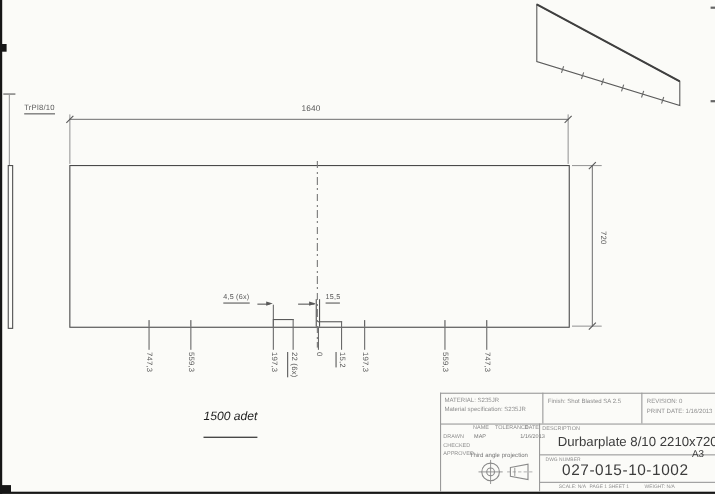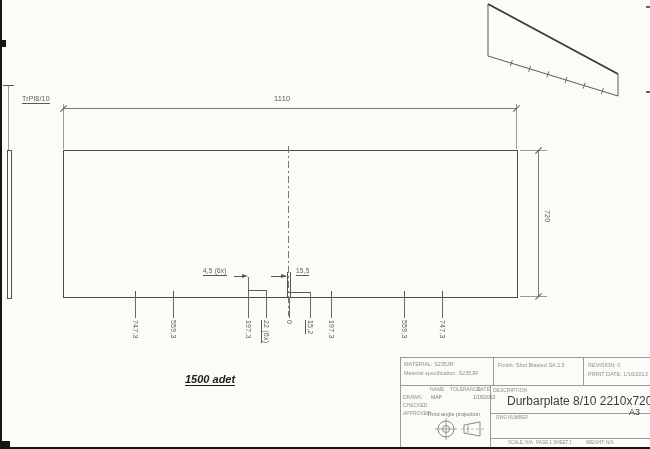--- a/index.html
+++ b/index.html
@@ -14,22 +14,22 @@
   .uline{border-bottom:1px solid #5a5a5a;padding-bottom:1px;}
   .centerline{position:absolute;width:1px;
       background:repeating-linear-gradient(to bottom,#777 0 7px,transparent 7px 10px,#777 10px 12px,transparent 12px 15px);}
   .arrow-r{position:absolute;width:0;height:0;border-top:2.5px solid transparent;
       border-bottom:2.5px solid transparent;border-left:6px solid #5a5a5a;}
   .tick45{position:absolute;width:9px;height:1px;background:#5a5a5a;transform:rotate(-45deg);}
   .tbtext{position:absolute;font-size:5.5px;color:#8f8f8f;white-space:nowrap;}
   .tbtext.dk{color:#777;}
   .bigtext{position:absolute;color:#3c3c3c;white-space:nowrap;}
   .notch{position:absolute;width:1px;background:#555;}
-  .qty{position:absolute;font-size:11px;font-weight:bold;font-style:italic;color:#1c1c1c;
-       border-bottom:1.5px solid #1c1c1c;padding-bottom:0px;}
+  .qty{position:absolute;font-size:11px;font-weight:normal;font-style:italic;color:#1c1c1c;
+       border-bottom:1.5px solid #1c1c1c;padding-bottom:12px;}
   .scan{position:absolute;background:#161616;}
 </style>
 </head>
 <body>
 
 <div id="page">
 
   <div class="scan" style="left:0;top:0;width:2px;height:449px;"></div>
   <div class="scan" style="left:0;top:447;width:650px;height:2px;top:447px;"></div>
   <div class="scan" style="left:0;top:40px;width:6px;height:7px;"></div>
@@ -56,21 +56,21 @@
   <div class="dimtext uline" style="left:22px;top:95px;">TrPl8/10</div>
 
   <div class="abs" style="left:63px;top:150px;width:453px;height:146px;border:1.2px solid #4a4a4a;"></div>
   <div class="centerline" style="left:288px;top:146px;height:170px;"></div>
 
   <div class="vl faint" style="left:63px;top:104px;height:45px;"></div>
   <div class="vl faint" style="left:516px;top:104px;height:45px;"></div>
   <div class="hl" style="left:63px;top:108px;width:454px;background:#7a7a7a;"></div>
   <div class="tick45" style="left:59px;top:108px;"></div>
   <div class="tick45" style="left:512px;top:108px;"></div>
-  <div class="dimtext" style="left:274px;top:94px;font-size:7.5px;">1110</div>
+  <div class="dimtext" style="left:274px;top:94px;font-size:7.5px;">1640</div>
 
   <div class="hl faint" style="left:520px;top:150px;width:27px;"></div>
   <div class="hl faint" style="left:520px;top:296px;width:27px;"></div>
   <div class="vl" style="left:538px;top:150px;height:147px;background:#7a7a7a;"></div>
   <div class="tick45" style="left:534px;top:150px;"></div>
   <div class="tick45" style="left:534px;top:296px;"></div>
   <div class="dimtext rot90" style="left:551px;top:210px;">720</div>
 
   <div class="notch" style="left:135px;top:291px;height:6px;"></div>
   <div class="notch" style="left:173px;top:291px;height:6px;"></div>
@@ -149,19 +149,20 @@
       <polygon points="32,7 48,4 48,18 32,15" fill="none" stroke="#8a8a8a" stroke-width="1"></polygon>
       <line x1="36" y1="7.3" x2="36" y2="14.7" stroke="#8a8a8a" stroke-width="0.8"></line>
       <line x1="29" y1="11" x2="52" y2="11" stroke="#8a8a8a" stroke-width="0.6" stroke-dasharray="3,2"></line>
     </g>
   </svg>
 
   <div class="tbtext" style="left:493px;top:387px;font-size:5px;">DESCRIPTION</div>
   <div class="bigtext" style="left:507px;top:394px;font-size:12px;">Durbarplate 8/10 2210x720</div>
 
   <div class="tbtext" style="left:496px;top:415px;font-size:4.5px;">DWG NUMBER</div>
+  <div class="bigtext" style="left:511px;top:419px;font-size:14px;letter-spacing:.5px;">027-015-10-1002</div>
   <div class="bigtext" style="left:629px;top:407px;font-size:9px;">A3</div>
 
   <div class="tbtext" style="left:508px;top:440px;font-size:4.5px;">SCALE: N/A</div>
   <div class="tbtext" style="left:536px;top:440px;font-size:4.5px;">PAGE 1 SHEET 1</div>
   <div class="tbtext" style="left:586px;top:440px;font-size:4.5px;">WEIGHT: N/A</div>
 
 </div>
 
 </body></html>

